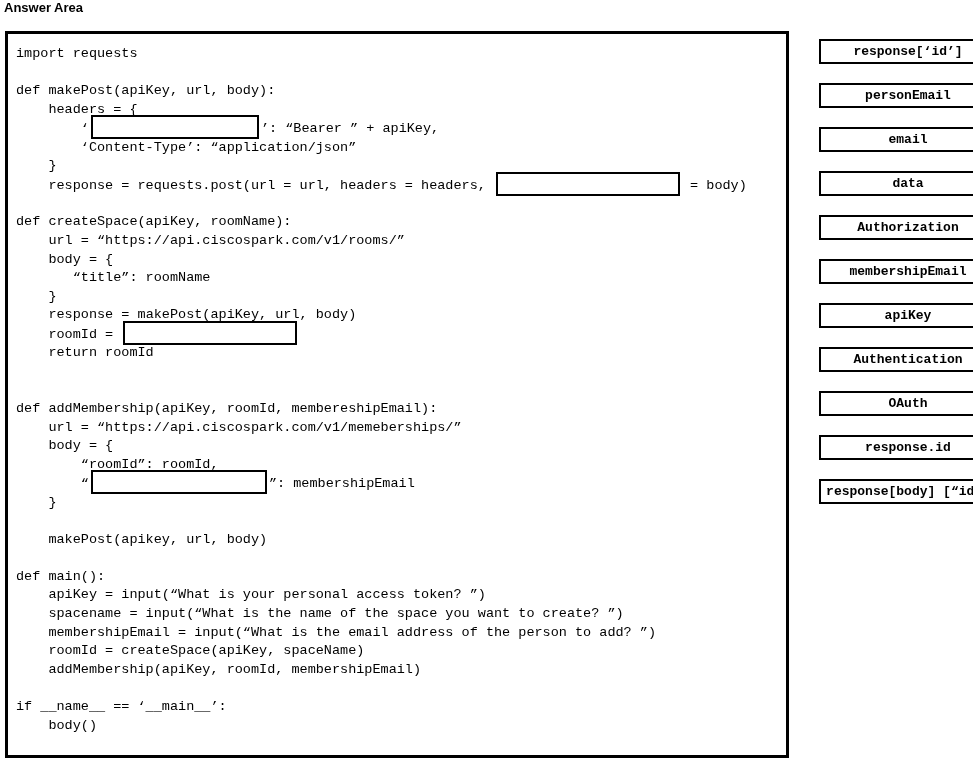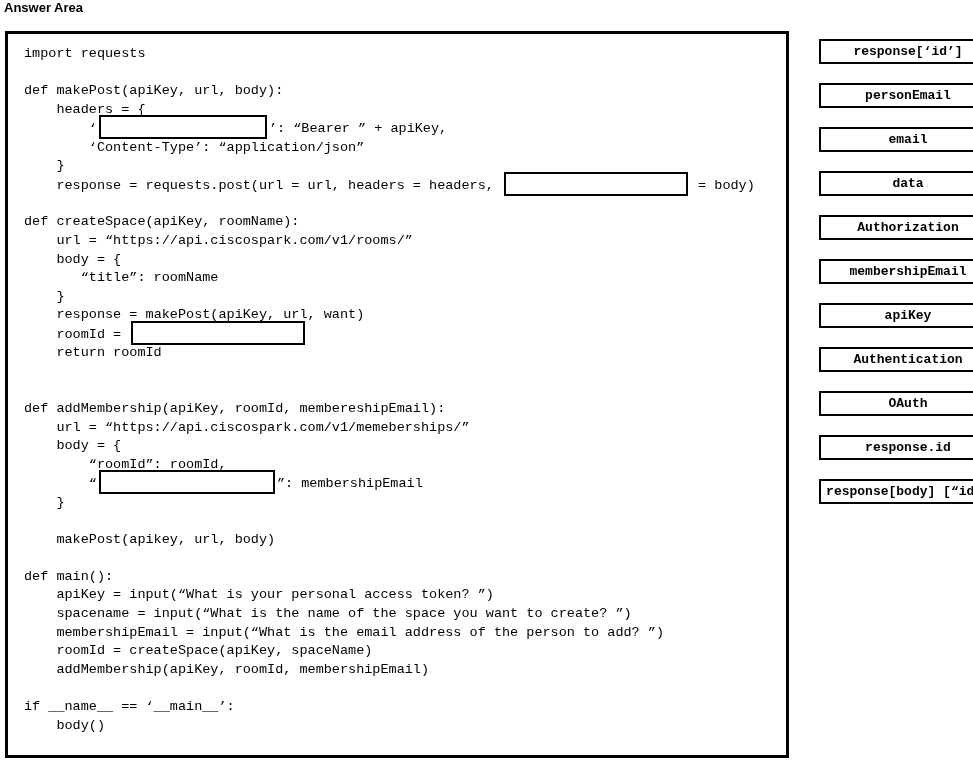--- a/index.html
+++ b/index.html
@@ -17,21 +17,21 @@
     font-size: 13px;
     font-weight: bold;
     color: #000;
   }
   .code-panel {
     position: absolute;
     left: 5px; top: 31px;
     width: 784px; height: 727px;
     border: 3px solid #000;
     background: #fff;
-    padding: 11px 4px 0 16px;
+    padding: 11px 4px 0 8px;
     overflow: hidden;
   }
   .code-line {
     font-family: "Liberation Mono", "DejaVu Sans Mono", monospace;
     font-size: 13.5px;
     line-height: 18.6px;
     white-space: pre;
     color: #000;
   }
   .code-line .u { }
@@ -80,21 +80,21 @@
       <div class="code-line"><span>        ‘</span><span class="blank" style="width: 168px;"></span><span>’: “Bearer ” + apiKey,</span></div>
       <div class="code-line"><span>        ‘Content-Type’: “application/json”</span></div>
       <div class="code-line"><span>    }</span></div>
       <div class="code-line"><span>    response = requests.post(url = url, headers = headers, </span><span class="blank" style="width: 184px;"></span><span> = body)</span></div>
       <div class="code-line">&nbsp;</div>
       <div class="code-line"><span>def createSpace(apiKey, roomName):</span></div>
       <div class="code-line"><span>    url = “https://api.ciscospark.com/v1/rooms/”</span></div>
       <div class="code-line"><span>    body = {</span></div>
       <div class="code-line"><span>       “title”: roomName</span></div>
       <div class="code-line"><span>    }</span></div>
-      <div class="code-line"><span>    response = </span><span class="u">makePost</span><span>(apiKey, url, want)</span></div>
+      <div class="code-line"><span>    response = </span><span class="u">makePost</span><span>(apiKey, url, body)</span></div>
       <div class="code-line"><span>    roomId = </span><span class="blank" style="width: 174px;"></span></div>
       <div class="code-line"><span>    return roomId</span></div>
       <div class="code-line">&nbsp;</div>
       <div class="code-line">&nbsp;</div>
       <div class="code-line"><span>def addMembership(apiKey, roomId, membereshipEmail):</span></div>
       <div class="code-line"><span>    url = “https://api.ciscospark.com/v1/memeberships/”</span></div>
       <div class="code-line"><span>    body = {</span></div>
       <div class="code-line"><span>        “roomId”: roomId,</span></div>
       <div class="code-line"><span>        “</span><span class="blank" style="width: 176px;"></span><span>”: membershipEmail</span></div>
       <div class="code-line"><span>    }</span></div>

